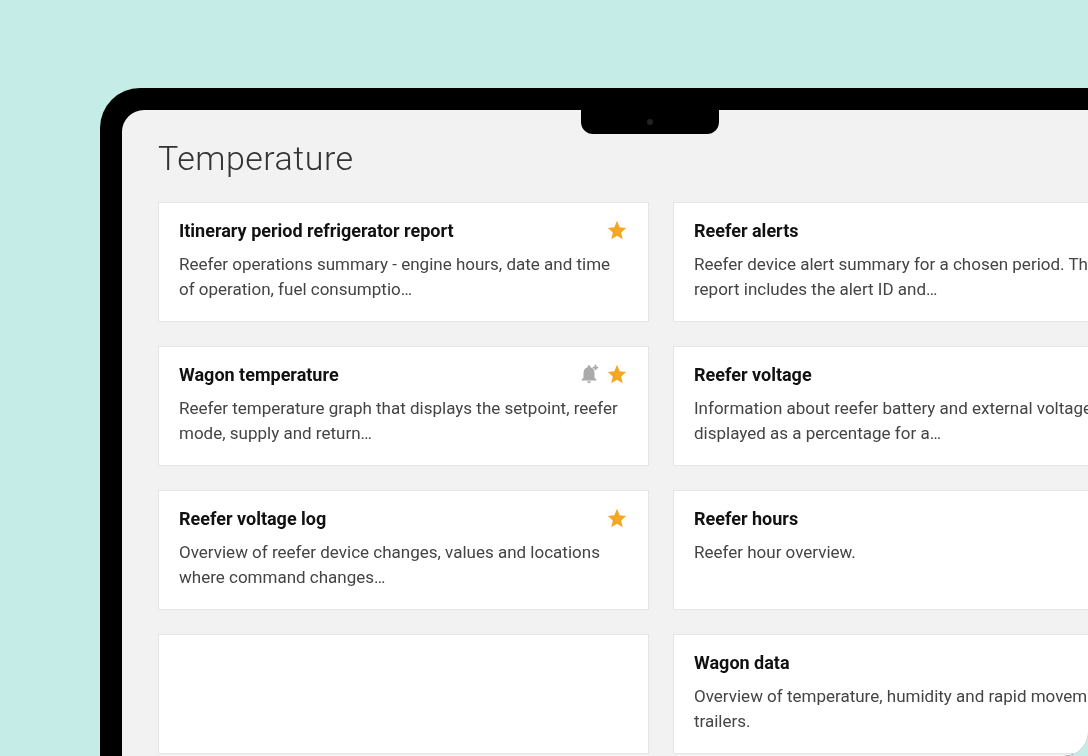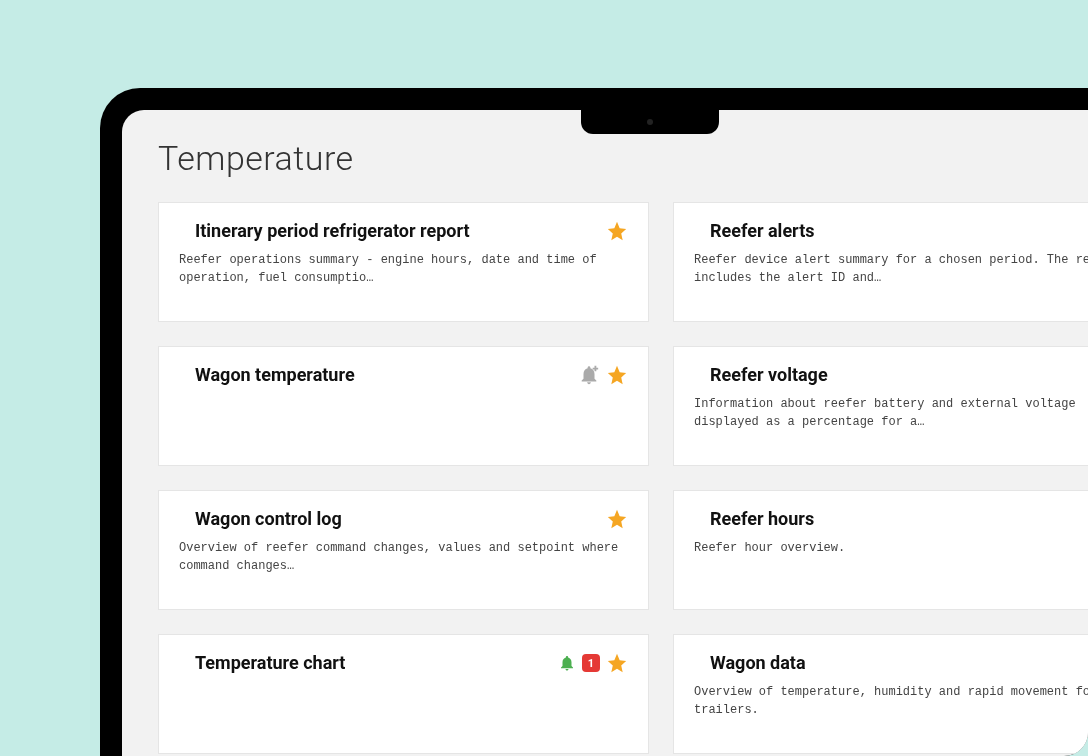--- a/index.html
+++ b/index.html
@@ -70,43 +70,41 @@
       background: #fff;
       border: 1px solid #e5e5e5;
       padding: 16px 20px 18px 20px;
       position: relative;
       cursor: pointer;
       min-height: 120px;
     }
     .card-header {
       display: flex;
       justify-content: space-between;
-      align-items: flex-end;
+      align-items: flex-start;
       margin-bottom: 10px;
-      margin-left: 16px;
     }
     .card-title {
       font-size: 18px;
       font-weight: 700;
       color: #111;
       line-height: 1.3;
       flex: 1;
       padding-right: 8px;
     }
     .card-icons {
       display: flex;
       align-items: center;
       gap: 6px;
       flex-shrink: 0;
     }
     .card-desc {
-      font-size: 12px;
+      font-size: 17px;
       color: #444;
       line-height: 1.45;
-      font-family: Liberation Mono, monospace;
     }
     .star-icon {
       width: 22px;
       height: 22px;
       fill: #f5a623;
     }
     .bell-add-icon {
       width: 22px;
       height: 22px;
       fill: #aaa;
@@ -166,63 +164,52 @@
           <div class="card-icons">
             <svg class="bell-add-icon" viewBox="0 0 24 24">
                 <path d="M18 16v-5c0-3.07-1.63-5.64-4.5-6.32V4c0-.83-.67-1.5-1.5-1.5S10.5 3.17 10.5 4v.68C7.64 5.36 6 7.92 6 11v5l-2 2v1h16v-1l-2-2zm-6 6c1.1 0 2-.9 2-2h-4c0 1.1.9 2 2 2z"></path>
                 <path d="M18 2h2v2h2v2h-2v2h-2V6h-2V4h2V2z"></path>
               </svg>
             <svg class="star-icon" viewBox="0 0 24 24">
                 <path d="M12 2l2.9 6.9L22 9.8l-5.4 4.9L18.2 22 12 18.3 5.8 22l1.6-7.3L2 9.8l7.1-0.9L12 2z"></path>
               </svg>
           </div>
         </div>
+        <div class="card-desc">Reefer temperature graph that displays the setpoint, reefer mode, supply and return…</div>
       </div>
 
       <div class="card">
         <div class="card-header">
           <div class="card-title">Reefer voltage</div>
 
         </div>
         <div class="card-desc">Information about reefer battery and external voltage displayed as a percentage for a…</div>
       </div>
 
       <div class="card">
         <div class="card-header">
-          <div class="card-title">Wagon control log</div>
+          <div class="card-title">Reefer voltage log</div>
           <div class="card-icons">
             <svg class="star-icon" viewBox="0 0 24 24">
                 <path d="M12 2l2.9 6.9L22 9.8l-5.4 4.9L18.2 22 12 18.3 5.8 22l1.6-7.3L2 9.8l7.1-0.9L12 2z"></path>
               </svg>
           </div>
         </div>
-        <div class="card-desc">Overview of reefer command changes, values and setpoint where command changes…</div>
+        <div class="card-desc">Overview of reefer device changes, values and locations where command changes…</div>
       </div>
 
       <div class="card">
         <div class="card-header">
           <div class="card-title">Reefer hours</div>
 
         </div>
         <div class="card-desc">Reefer hour overview.</div>
       </div>
 
       <div class="card">
-        <div class="card-header">
-          <div class="card-title">Temperature chart</div>
-          <div class="card-icons">
-            <svg class="bell-icon" viewBox="0 0 24 24">
-                <path d="M18 16v-5c0-3.07-1.63-5.64-4.5-6.32V4c0-.83-.67-1.5-1.5-1.5S10.5 3.17 10.5 4v.68C7.64 5.36 6 7.92 6 11v5l-2 2v1h16v-1l-2-2zm-6 6c1.1 0 2-.9 2-2h-4c0 1.1.9 2 2 2z"></path>
-              </svg>
-            <div class="badge">1</div>
-            <svg class="star-icon" viewBox="0 0 24 24">
-                <path d="M12 2l2.9 6.9L22 9.8l-5.4 4.9L18.2 22 12 18.3 5.8 22l1.6-7.3L2 9.8l7.1-0.9L12 2z"></path>
-              </svg>
-          </div>
-        </div>
       </div>
 
       <div class="card">
         <div class="card-header">
           <div class="card-title">Wagon data</div>
 
         </div>
         <div class="card-desc">Overview of temperature, humidity and rapid movement for trailers.</div>
       </div>
 

